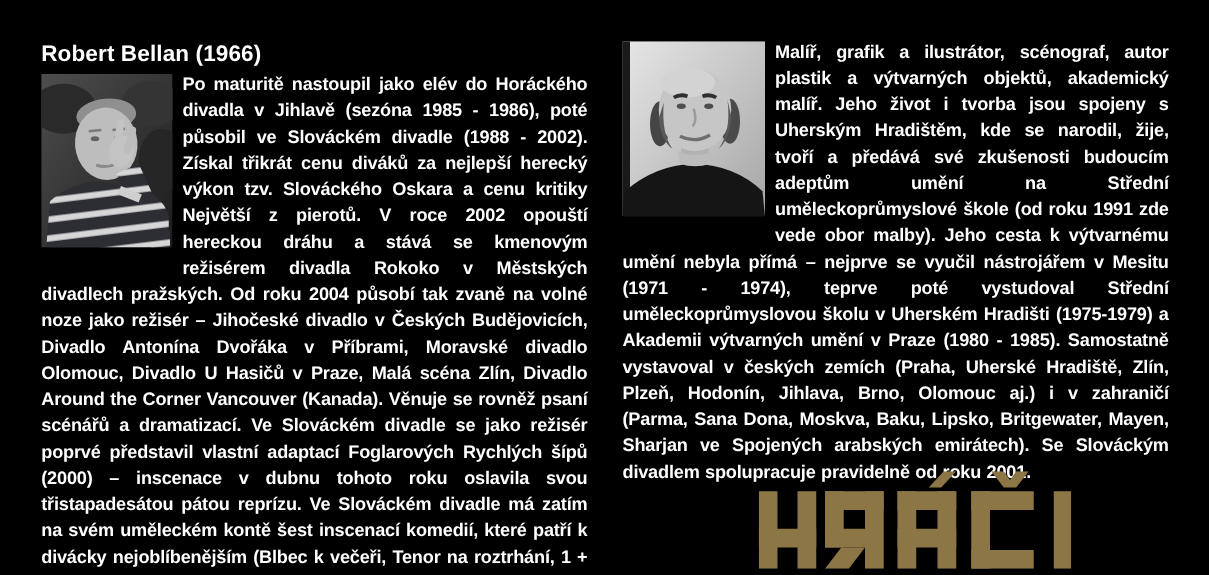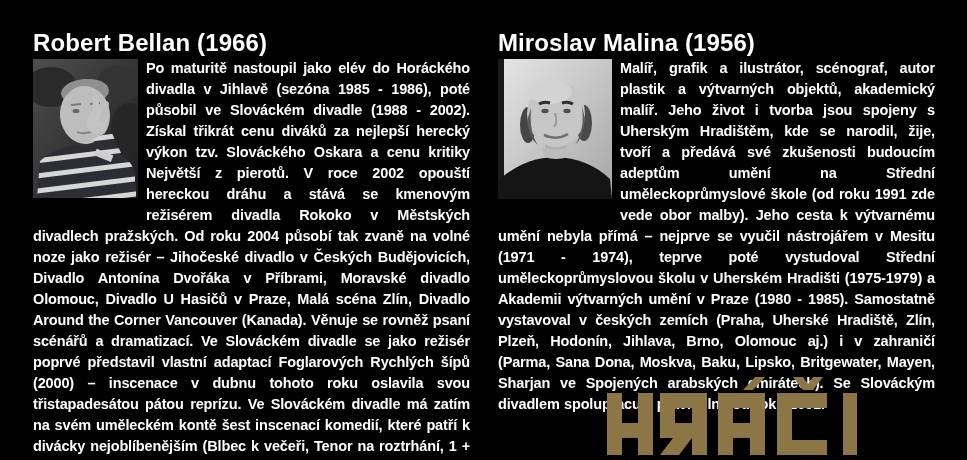--- a/index.html
+++ b/index.html
@@ -12,21 +12,21 @@
     color: #ffffff;
   }
   .columns {
     display: flex;
     padding: 32px 32px 0 33px;
     gap: 28px;
   }
   .col { width: 437px; flex: 0 0 437px; }
   .bio-title {
     margin: 0 0 4px 0;
-    font-size: 24px;
+    font-size: 18px;
     line-height: 22px;
     font-weight: 700;
     letter-spacing: 0.1px;
   }
   .photo {
     float: left;
     margin: 1px 8px 10px 0;
     display: block;
     line-height: 0;
   }
@@ -82,21 +82,20 @@
         <rect x="62" y="93" width="18" height="7" fill="#cfcfcf" transform="rotate(22 71 96)"></rect>
         <ellipse cx="64" cy="62" rx="10" ry="13" fill="#c3c3c3" transform="rotate(12 64 62)"></ellipse>
         <rect x="59" y="36" width="6" height="28" rx="3" fill="#c3c3c3" transform="rotate(8 62 50)"></rect>
         <rect x="68" y="42" width="6" height="22" rx="3" fill="#bdbdbd" transform="rotate(14 71 53)"></rect>
       </svg>
     </span>
     <p class="bio-text"><span>Po maturitě nastoupil jako elév do Horáckého divadla v Jihlavě (sezóna 1985 - 1986), poté působil ve Slováckém divadle (1988 - 2002). Získal třikrát cenu diváků za nejlepší herecký výkon tzv. Slováckého Oskara a cenu kritiky Největší z pierotů. V roce 2002 opouští hereckou dráhu a stává se kmenovým režisérem divadla Rokoko v Městských divadlech pražských. Od roku 2004 působí tak zvaně na volné noze jako režisér – Jihočeské divadlo v Českých Budějovicích, Divadlo Antonína Dvořáka v Příbrami, Moravské divadlo Olomouc, Divadlo U Hasičů v Praze, Malá scéna Zlín, Divadlo Around the Corner Vancouver (Kanada). Věnuje se rovněž psaní scénářů a dramatizací. Ve Slováckém divadle se jako režisér poprvé představil vlastní adaptací Foglarových </span><span class="it">Rychlých šípů</span><span> (2000) – inscenace v dubnu tohoto roku oslavila svou třistapadesátou pátou reprízu. Ve Slováckém divadle má zatím na svém uměleckém kontě šest inscenací komedií, které patří k divácky nejoblíbenějším (Blbec k večeři, Tenor na roztrhání, 1 + 2 = 6 aj.).</span></p>
   </div>
 
   <div class="col">
-    <h2 class="bio-title">Miroslav Malina (1956)</h2>
     <span class="photo">
       <svg width="114" height="140" viewBox="0 0 114 140" aria-hidden="true">
         <defs>
           <linearGradient id="bgR" x1="0" y1="0" x2="1" y2="1">
             <stop offset="0" stop-color="#e6e6e6"></stop>
             <stop offset="1" stop-color="#a6a6a6"></stop>
           </linearGradient>
         </defs>
         <rect width="114" height="140" fill="url(#bgR)"></rect>
         <rect x="0" y="0" width="6" height="140" fill="#1a1a1a"></rect>

